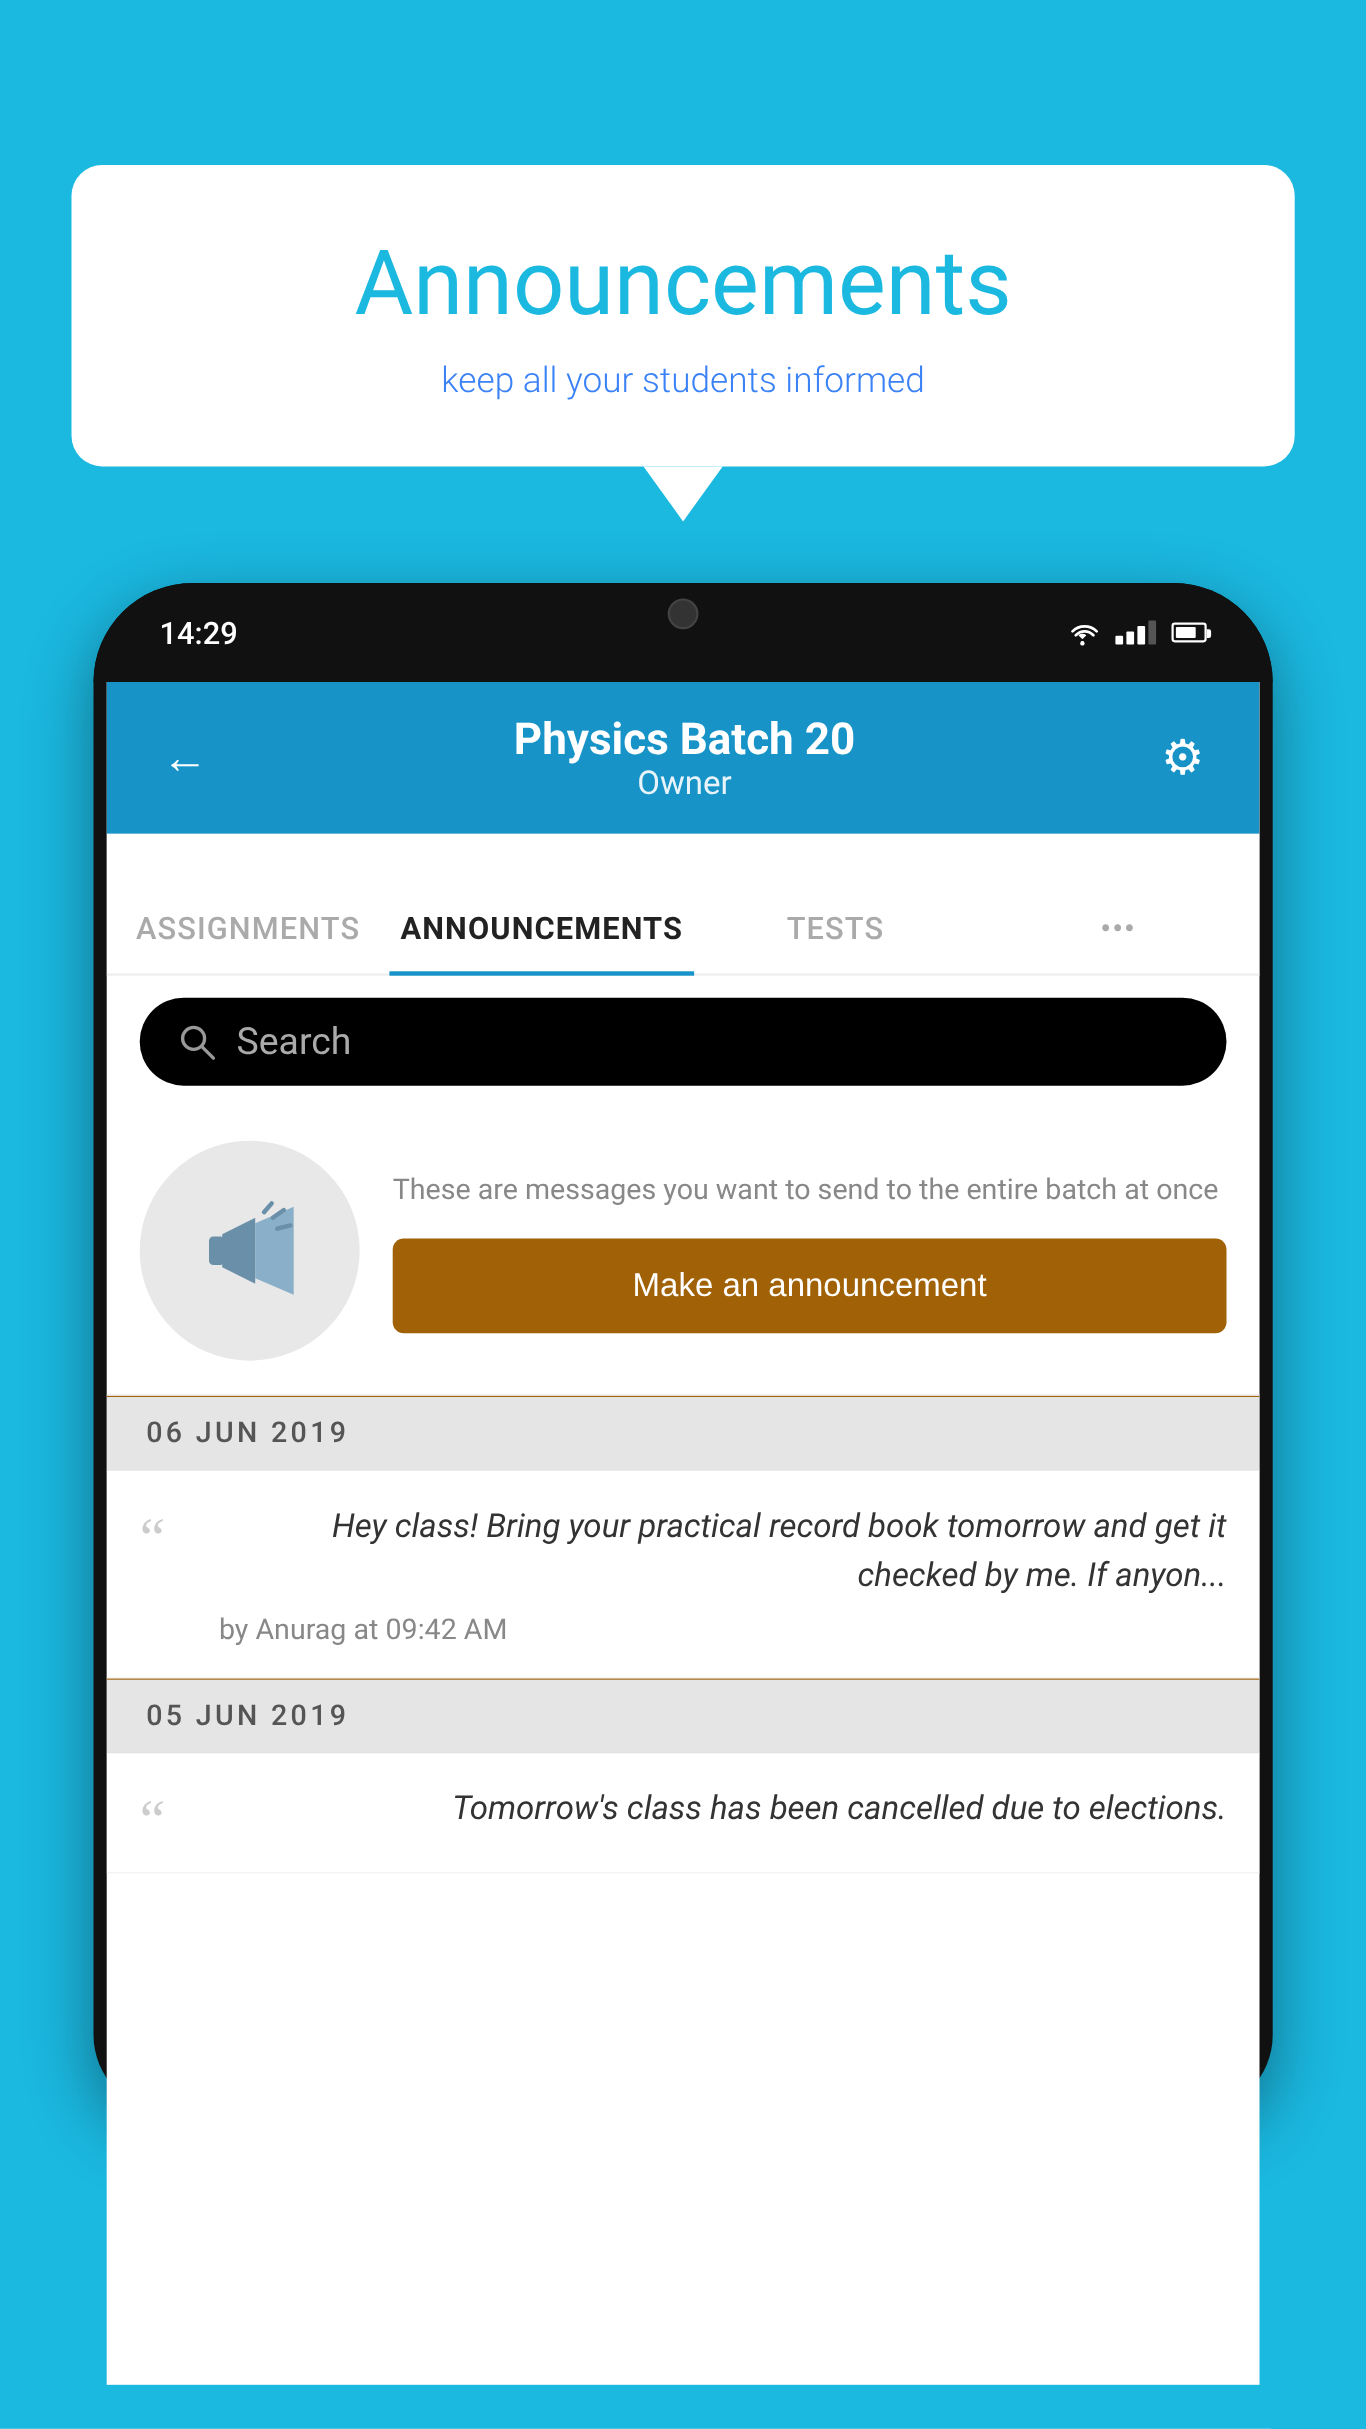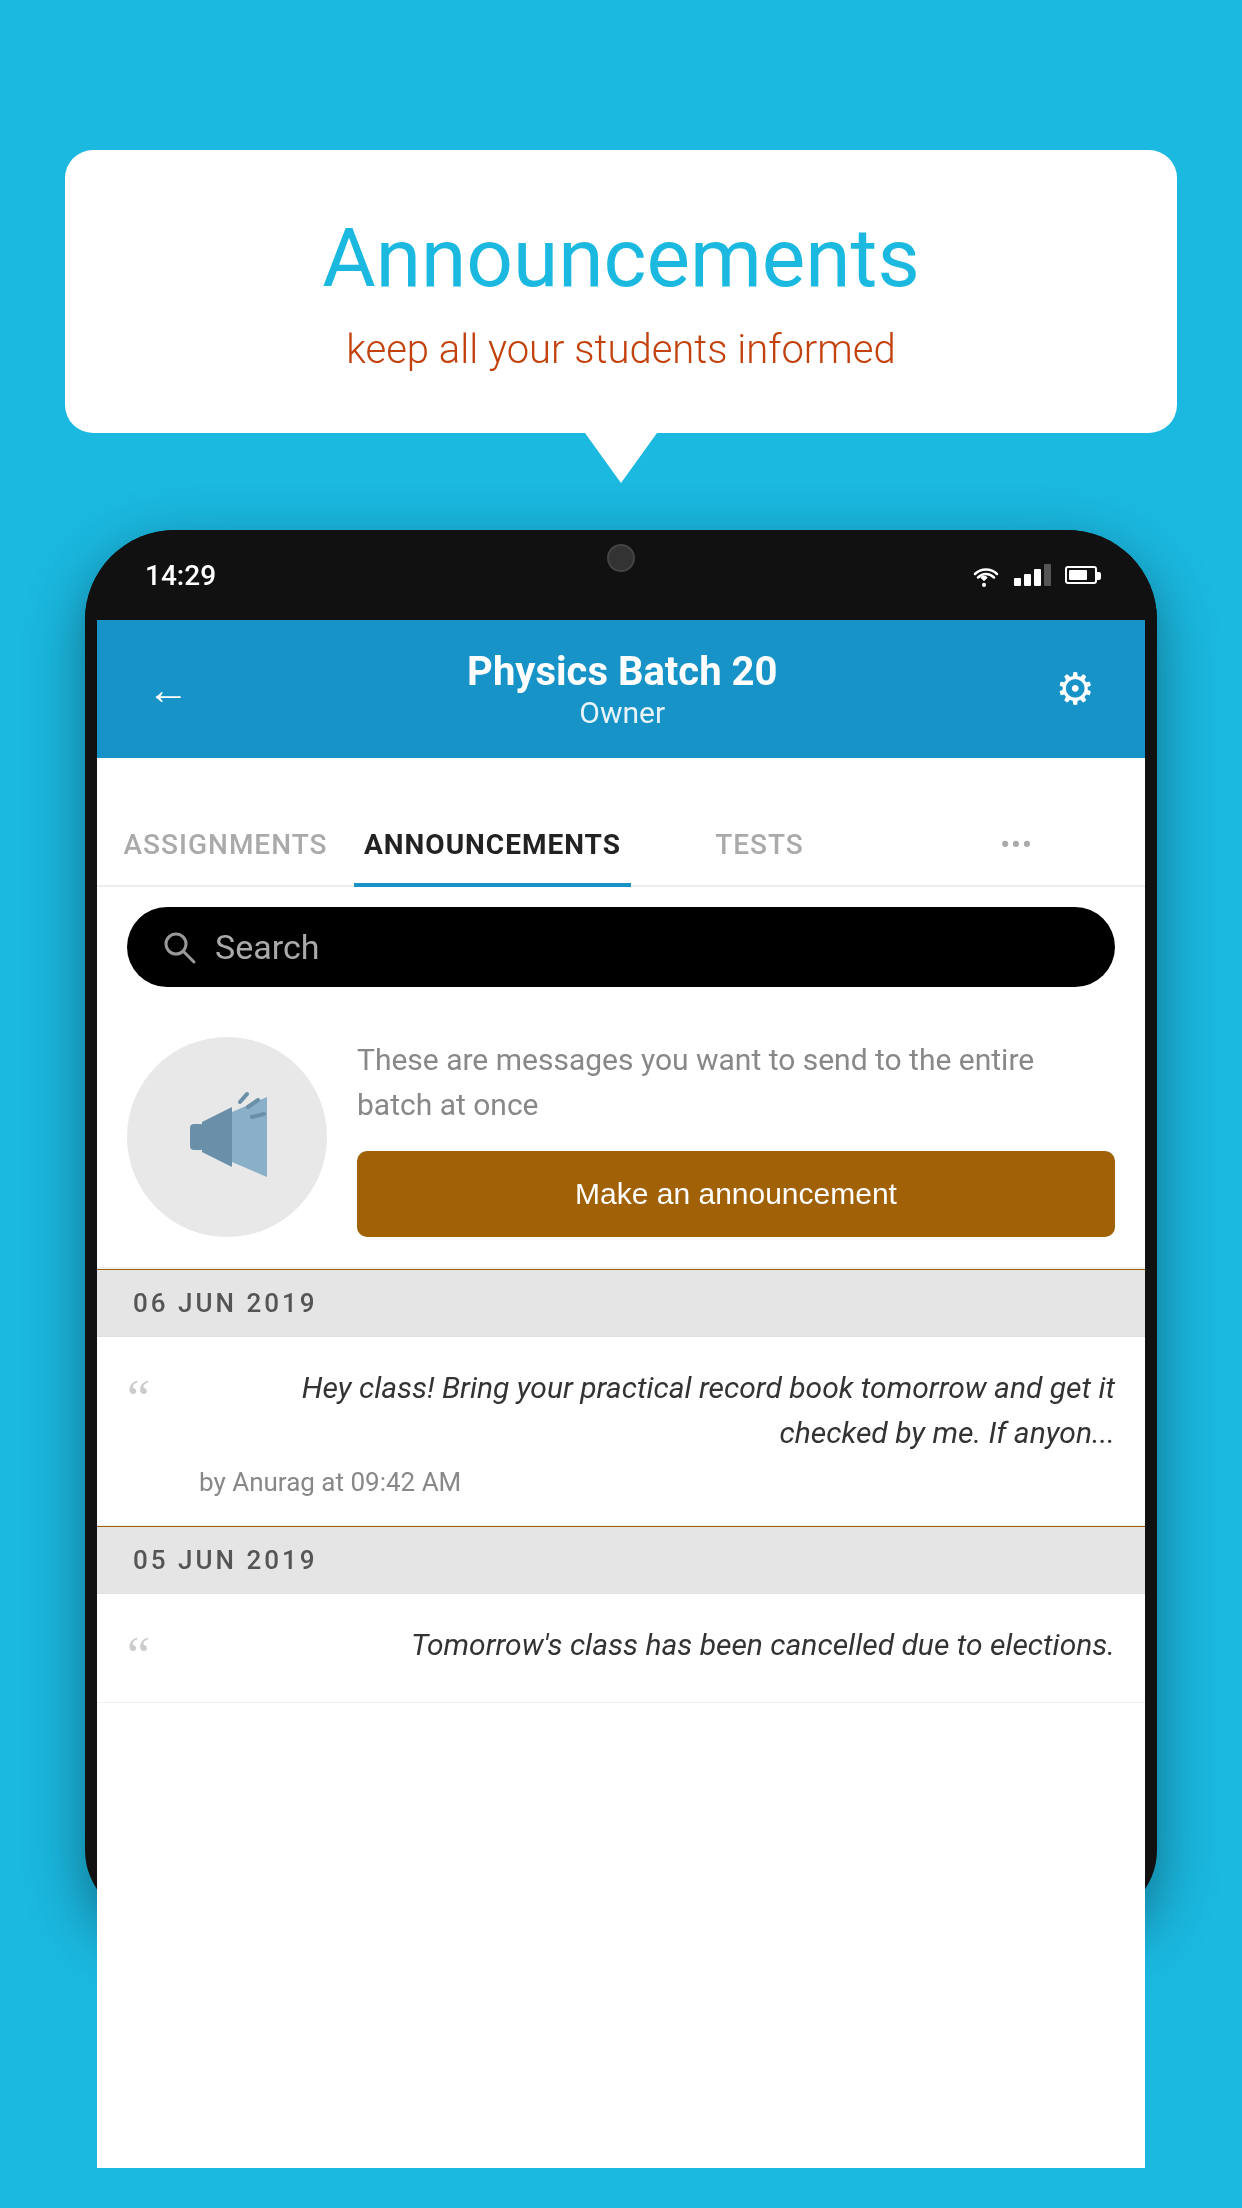--- a/index.html
+++ b/index.html
@@ -34,22 +34,22 @@
     }
 
     .speech-bubble-title {
       font-size: 82px;
       font-weight: 400;
       color: #1BB8E0;
       margin-bottom: 20px;
     }
 
     .speech-bubble-subtitle {
-      font-size: 40px;
-      color: #c2410c;
+      font-size: 32px;
+      color: #3b82f6;
       font-weight: 300;
     }
 
     .speech-bubble-arrow {
       width: 0;
       height: 0;
       border-left: 36px solid transparent;
       border-right: 36px solid transparent;
       border-top: 50px solid white;
       margin-top: 0px;
@@ -276,21 +276,21 @@
       display: flex;
       align-items: center;
       justify-content: center;
     }
 
     .announcement-right {
       flex: 1;
     }
 
     .announcement-desc {
-      font-size: 30px;
+      font-size: 26px;
       color: #888;
       line-height: 1.5;
       margin-bottom: 24px;
     }
 
     .make-announcement-btn {
       background: #a16207;
       color: white;
       border: none;
       border-radius: 10px;

